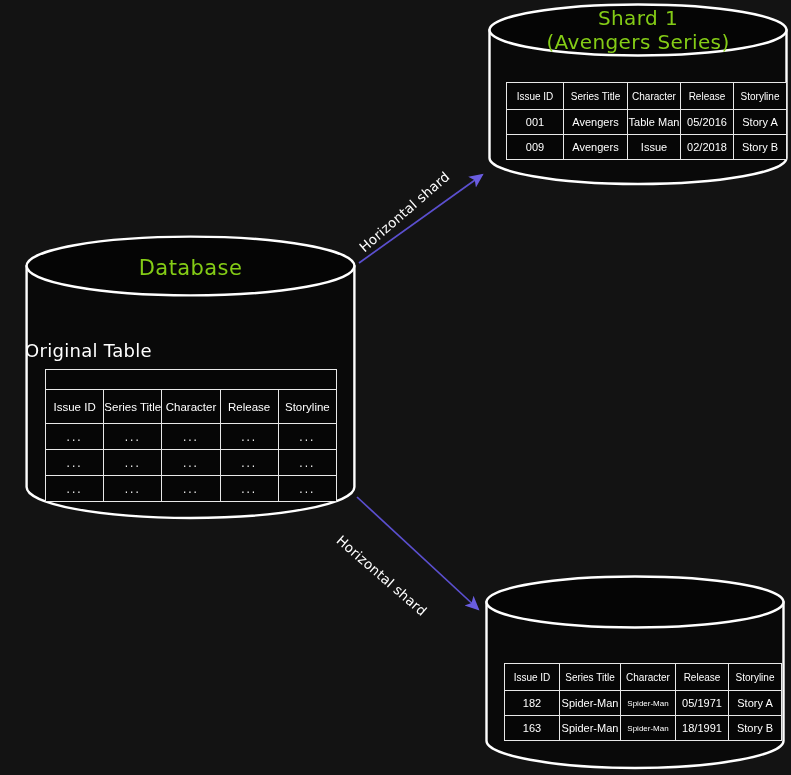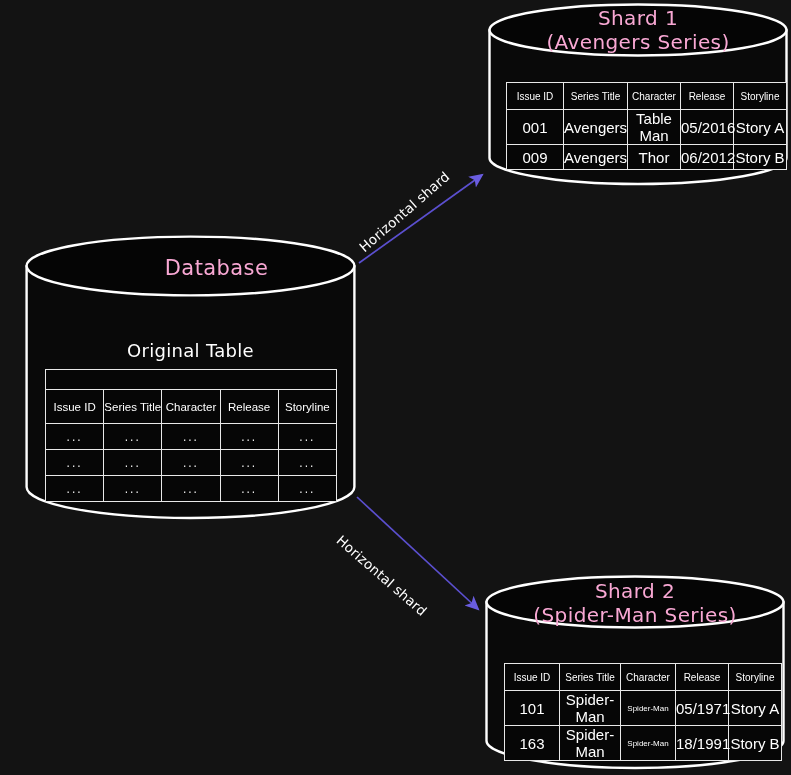--- a/index.html
+++ b/index.html
@@ -36,33 +36,33 @@
     fill: #050505;
     stroke: #ffffff;
     stroke-width: 2.4;
   }
 
   
   .cyl-title {
     position: absolute;
     width: 100%;
     text-align: center;
-    color: #f9a8d4;
+    color: #84cc16;
     font-family: "DejaVu Sans", sans-serif;
     font-size: 20px;
     line-height: 1.18;
     letter-spacing: 0.4px;
     white-space: pre-line;
     pointer-events: none;
   }
-  .db-title { font-size: 21px; padding-left: 26px; }
+  .db-title { font-size: 21px; }
   .sub-title {
     position: absolute;
     width: 100%;
-    text-align: center;
+    text-align: left;
     color: #ffffff;
     font-size: 18px;
     letter-spacing: 0.3px;
   }
 
   
   .dtable {
     position: absolute;
     border-collapse: collapse;
     table-layout: fixed;
@@ -84,21 +84,21 @@
 
   
   #orig-table { left: 45px; top: 369px; width: 292px; }
   #orig-table th { height: 33px; font-size: 11.5px; }
   #orig-table td { height: 25px; font-size: 12px; }
   #orig-table .spacer-row td { height: 19px; }
   #orig-table .dots { letter-spacing: 2px; color: #f0f0f0; }
 
   
   .shard-table th { height: 26px; font-size: 10px; }
-  .shard-table td { height: 24px; font-size: 15px; }
+  .shard-table td { height: 24px; font-size: 11px; }
   .shard-table td.tiny { font-size: 8px; }
 
   #shard1-table { left: 506px; top: 82px; width: 275px; }
   #shard2-table { left: 504px; top: 663px; width: 272px; }
 
   
   #arrow-layer {
     position: absolute;
     left: 0; top: 0;
     width: 791px; height: 775px;
@@ -195,47 +195,45 @@
       <tr>
         <td>001</td>
         <td>Avengers</td>
         <td>Table Man</td>
         <td>05/2016</td>
         <td>Story A</td>
       </tr>
       <tr>
         <td>009</td>
         <td>Avengers</td>
-        <td>Thor</td>
-        <td>06/2012</td>
+        <td>Issue</td>
+        <td>02/2018</td>
         <td>Story B</td>
       </tr>
     </tbody>
   </table>
 
   <div class="cylinder" id="shard2-cyl" style="left:485px; top:575px; width:300px; height:196px;">
     <svg class="cyl-svg" width="300" height="196" viewBox="0 0 300 196">
       <path class="cyl-body" d="M1.5,27 L1.5,166 C1.5,180 68,193 150,193 C232,193 298.5,180 298.5,166 L298.5,27 Z"></path>
       <ellipse class="cyl-top" cx="150" cy="27" rx="148.5" ry="25.5"></ellipse>
     </svg>
-    <div class="cyl-title" style="top:5px;">Shard 2
-(Spider-Man Series)</div>
   </div>
 
   <table class="dtable shard-table" id="shard2-table">
     <tbody>
       <tr>
         <th style="width:54px">Issue ID</th>
         <th style="width:60px">Series Title</th>
         <th style="width:54px">Character</th>
         <th style="width:52px">Release</th>
         <th style="width:52px">Storyline</th>
       </tr>
       <tr>
-        <td>101</td>
+        <td>182</td>
         <td>Spider-Man</td>
         <td class="tiny">Spider-Man</td>
         <td>05/1971</td>
         <td>Story A</td>
       </tr>
       <tr>
         <td>163</td>
         <td>Spider-Man</td>
         <td class="tiny">Spider-Man</td>
         <td>18/1991</td>

